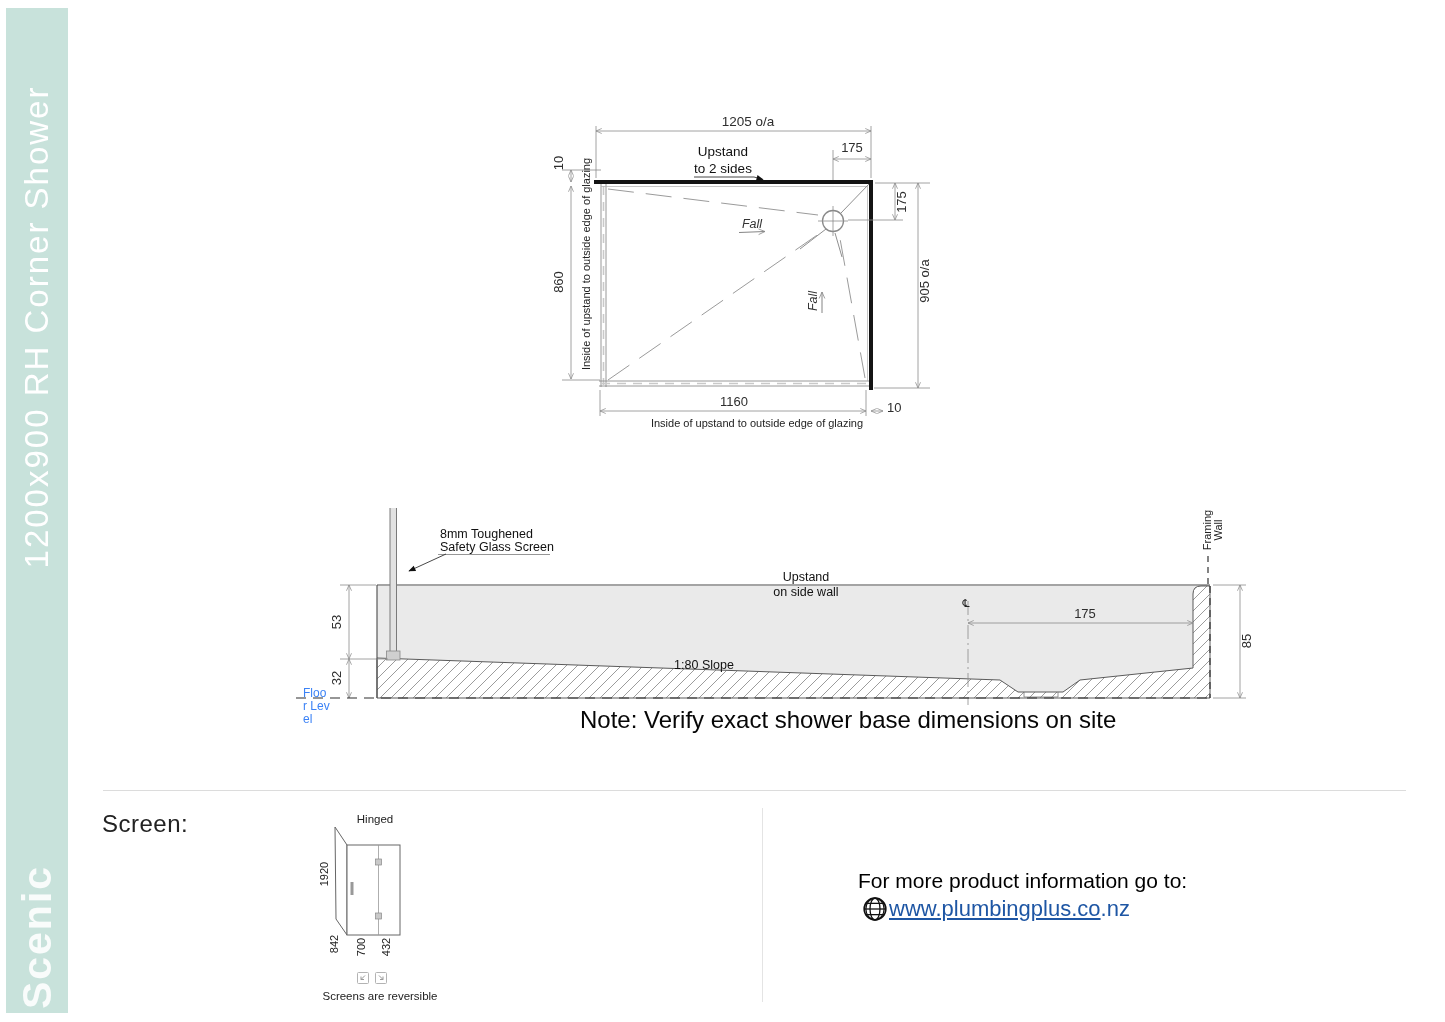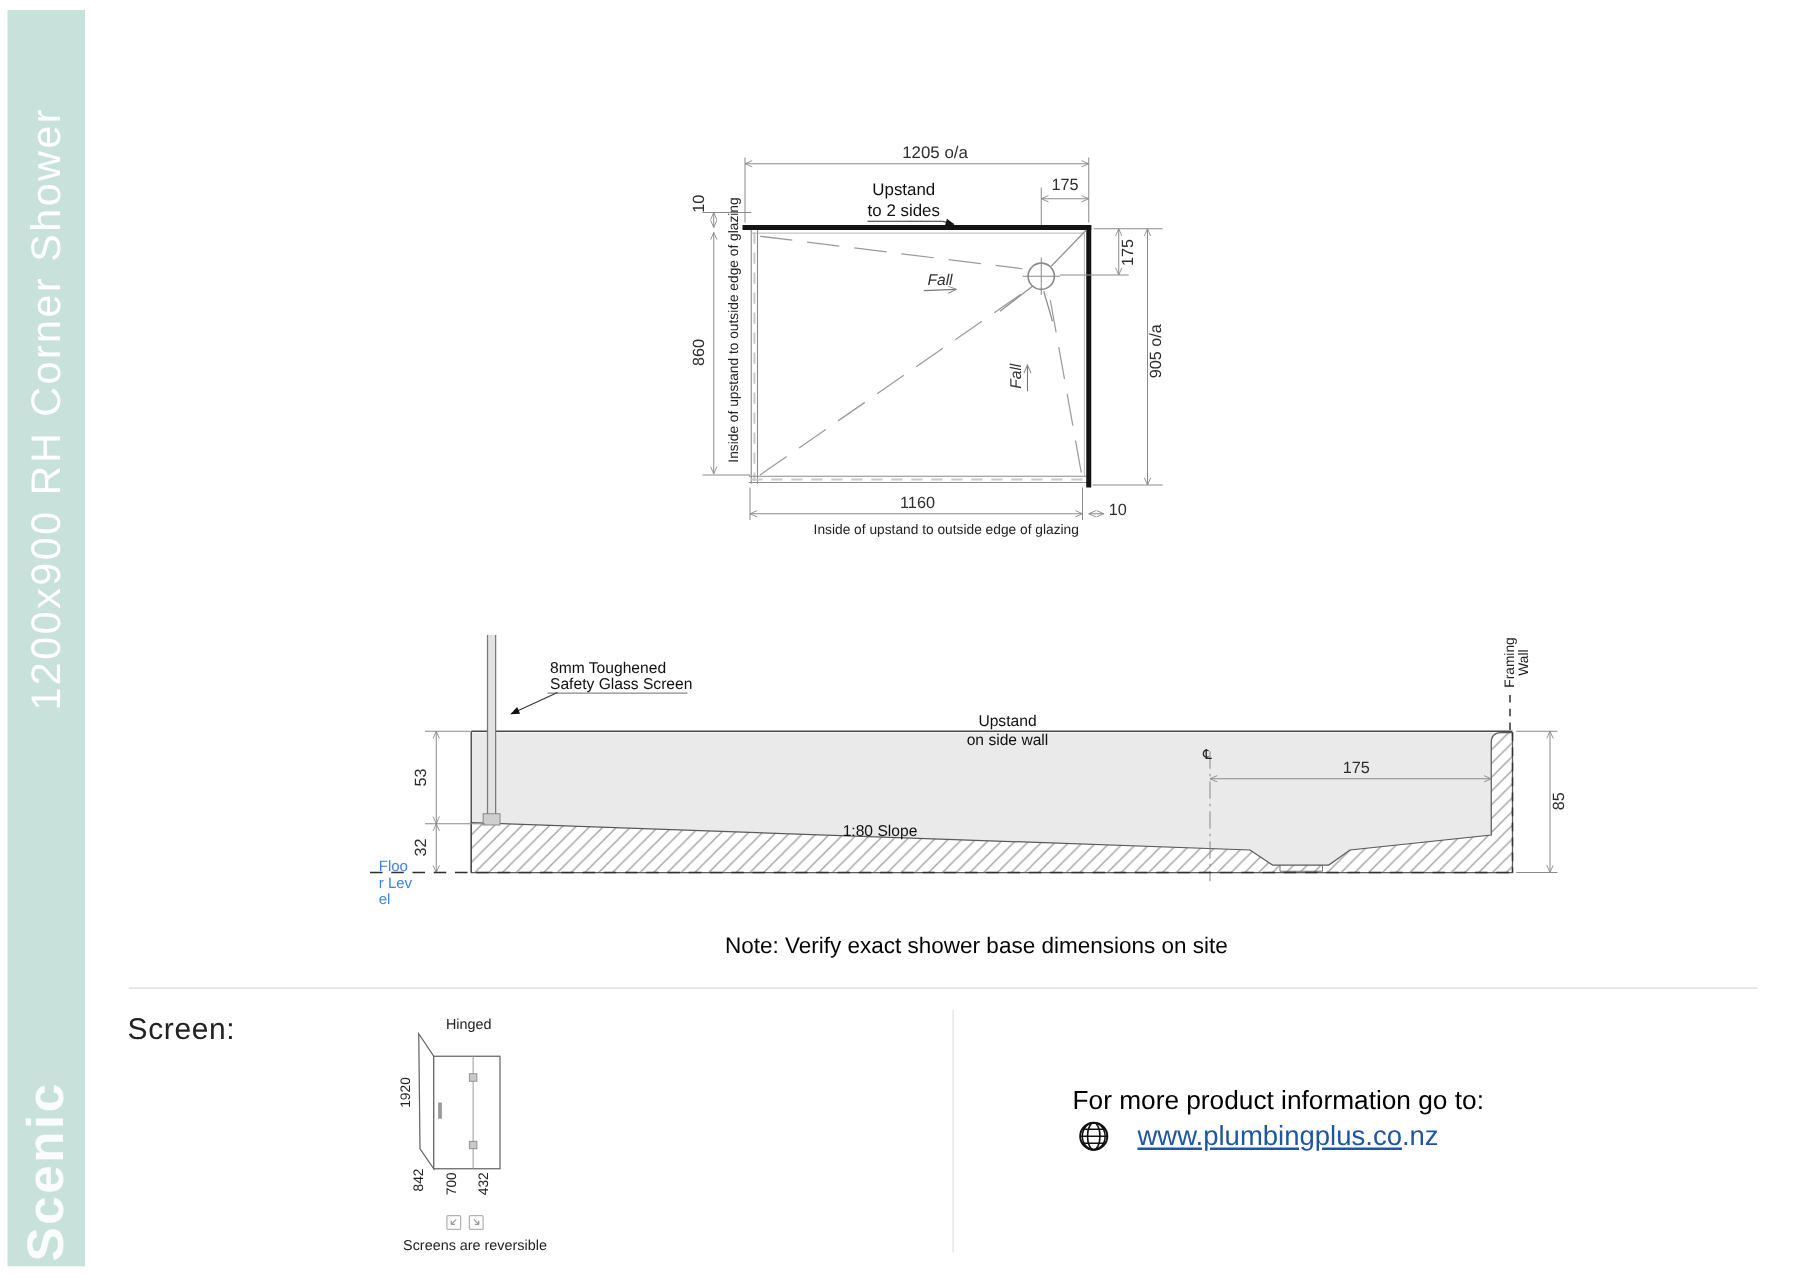--- a/index.html
+++ b/index.html
@@ -22,24 +22,24 @@
   .smltxt{font-size:11px;fill:#222;}
   .faltxt{font-size:12.5px;font-style:italic;fill:#333;}
   
   .hdivider{position:absolute;left:103px;top:790px;width:1303px;height:1px;background:#dcdcdc;}
   .vdivider{position:absolute;left:762px;top:808px;width:1px;height:194px;background:#e4e4e4;}
   
   .screen-heading{position:absolute;left:102px;top:810px;font-size:24px;
      color:#222;letter-spacing:.5px;text-align:right;}
   .floor-label{position:absolute;left:303px;top:687px;width:27px;
      font-size:12px;line-height:1.1;color:#3b82f6;word-break:break-all;}
-  .note-line{position:absolute;left:580px;top:746px;font-size:18px;color:#060606;}
+  .note-line{position:absolute;left:580px;top:706px;font-size:24px;color:#060606;}
   .info-block{position:absolute;left:858px;top:869px;}
   .info-line1{font-size:21px;color:#000;text-align:right;}
-  .info-line2{margin-top:3px;margin-left:4px;display:flex;align-items:flex-start;gap:22px;}
+  .info-line2{margin-top:3px;margin-left:4px;display:flex;align-items:flex-start;gap:1px;}
   .info-link{font-size:22px;color:var(--link-blue,#1e56a4);text-decoration:underline;}
   .info-link-suffix{font-size:22px;color:var(--link-blue,#1e56a4);text-decoration:none;}
 </style>
 </head>
 <body>
 
 <div class="sidebar">
   <div class="sidebar-title">1200x900 RH Corner Shower</div>
   <div class="sidebar-brand">Scenic</div>
 </div>

